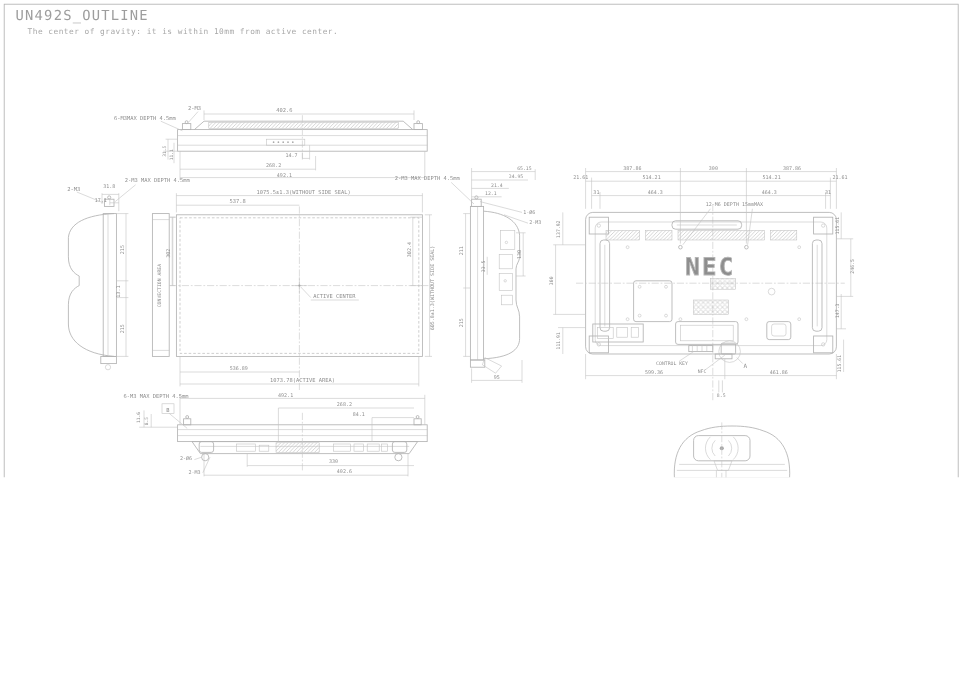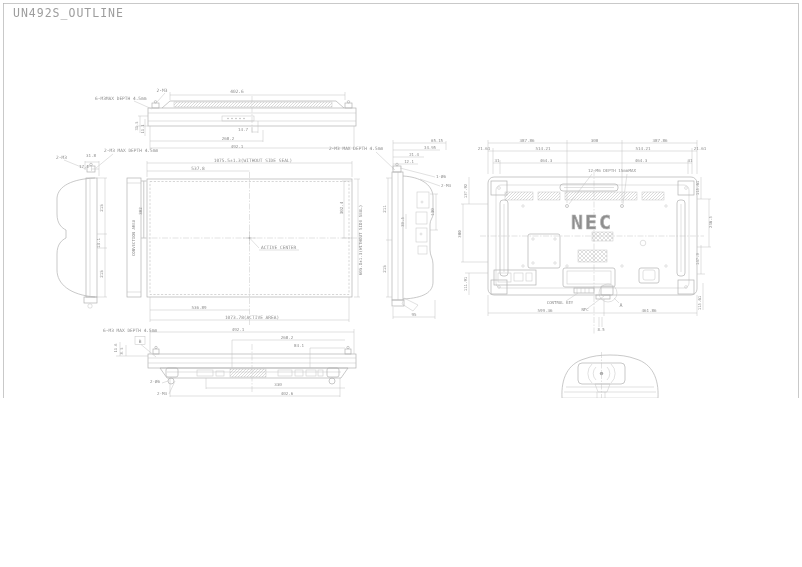--- a/index.html
+++ b/index.html
@@ -13,20 +13,21 @@
   .lt{stroke:#c3c3c3;fill:none;stroke-width:.5;}
   .cl{stroke:#c6c6c6;fill:none;stroke-width:.5;stroke-dasharray:6 1.5 1.5 1.5;}
   .da{stroke:#bcbcbc;fill:none;stroke-width:.6;stroke-dasharray:2.2 1.6;}
   .fd{fill:#a9a9a9;stroke:none;}
 </style>
 </head>
 <body>
 
 <div class="sheet">
   <div class="title">UN492S_OUTLINE</div>
+  <div class="subtitle">The center of gravity: it is within 10mm from active center.</div>
 
   <svg width="802" height="567" viewBox="0 0 802 567">
     <defs>
       <pattern id="hatch" width="3" height="3" patternUnits="userSpaceOnUse">
         <path d="M0,3 L3,0" stroke="#b8b8b8" stroke-width="0.5"></path>
       </pattern>
       <pattern id="dots" width="3" height="3" patternUnits="userSpaceOnUse">
         <circle cx="1.2" cy="1.2" r="0.55" fill="#ababab"></circle>
       </pattern>
       <pattern id="diam" width="4" height="4" patternUnits="userSpaceOnUse">

